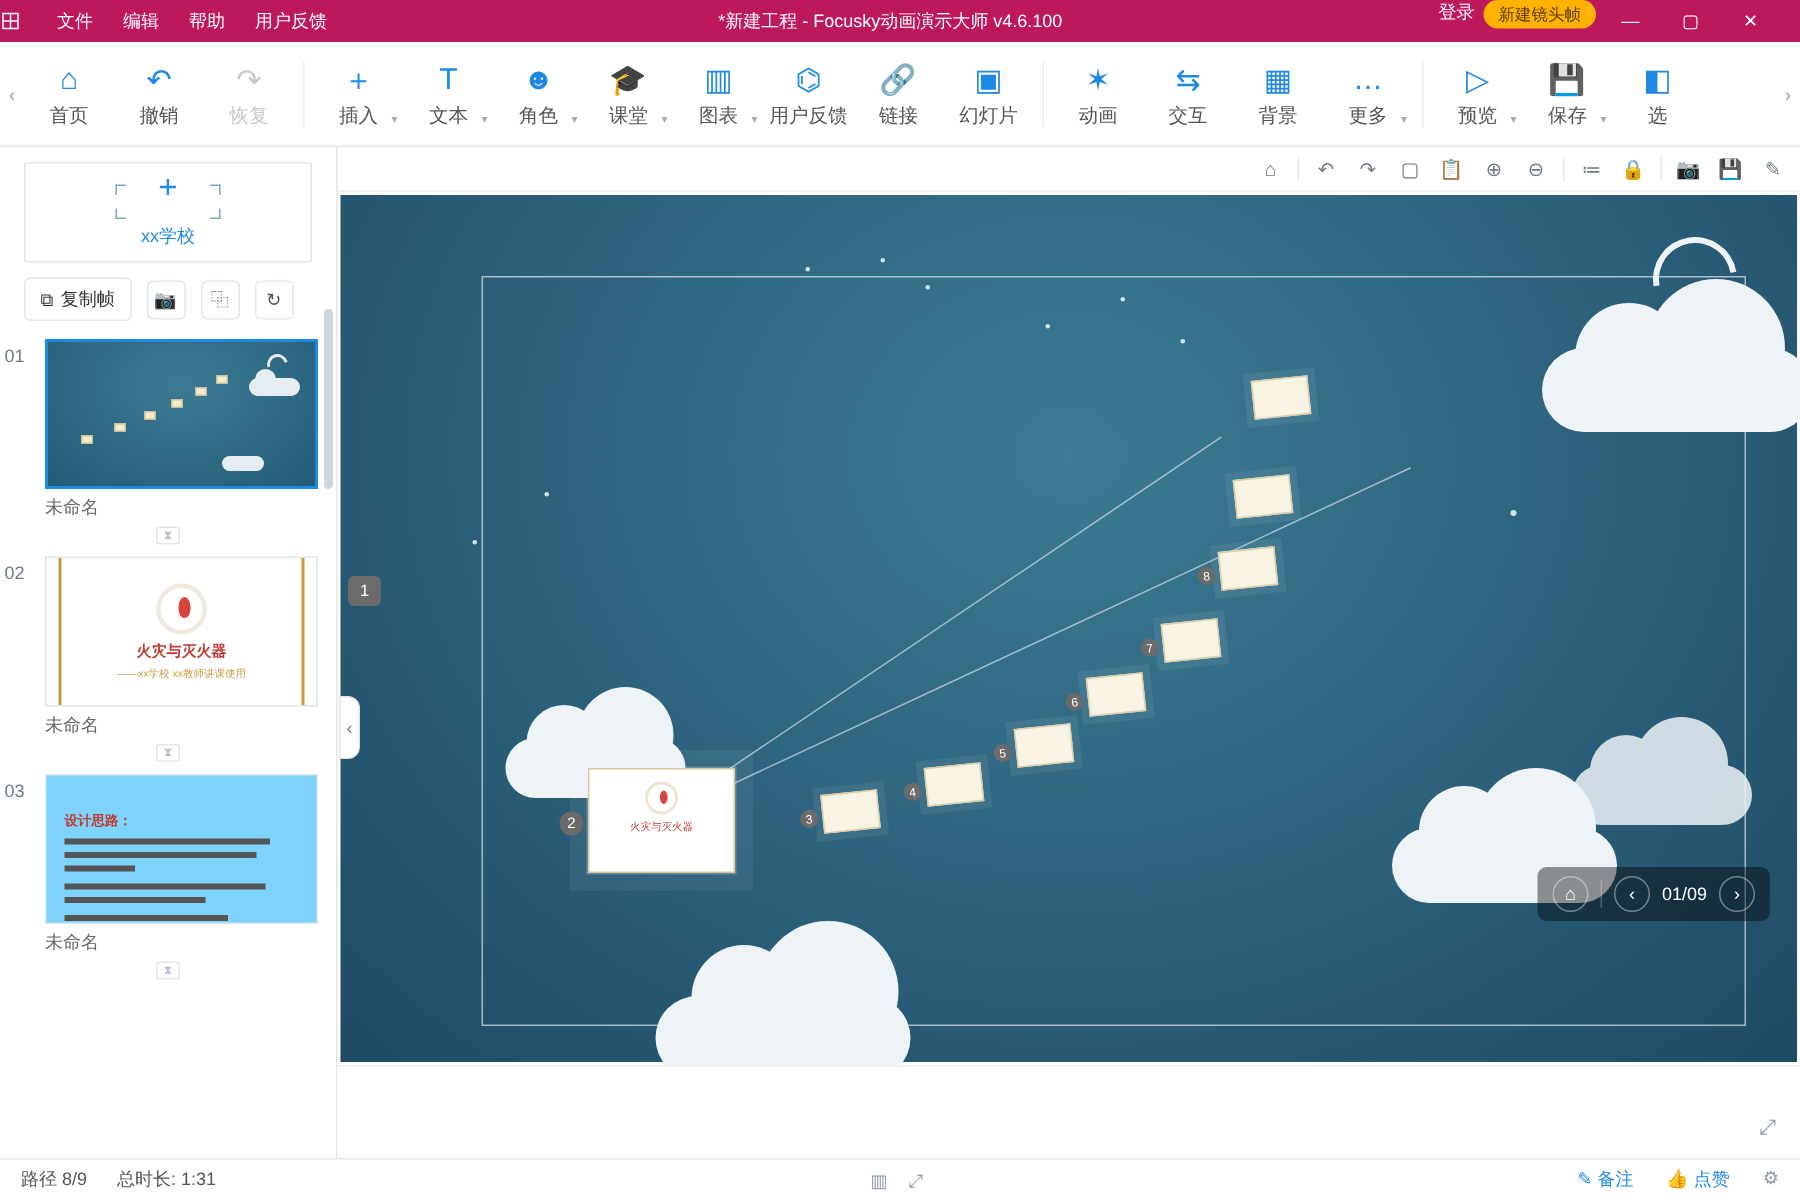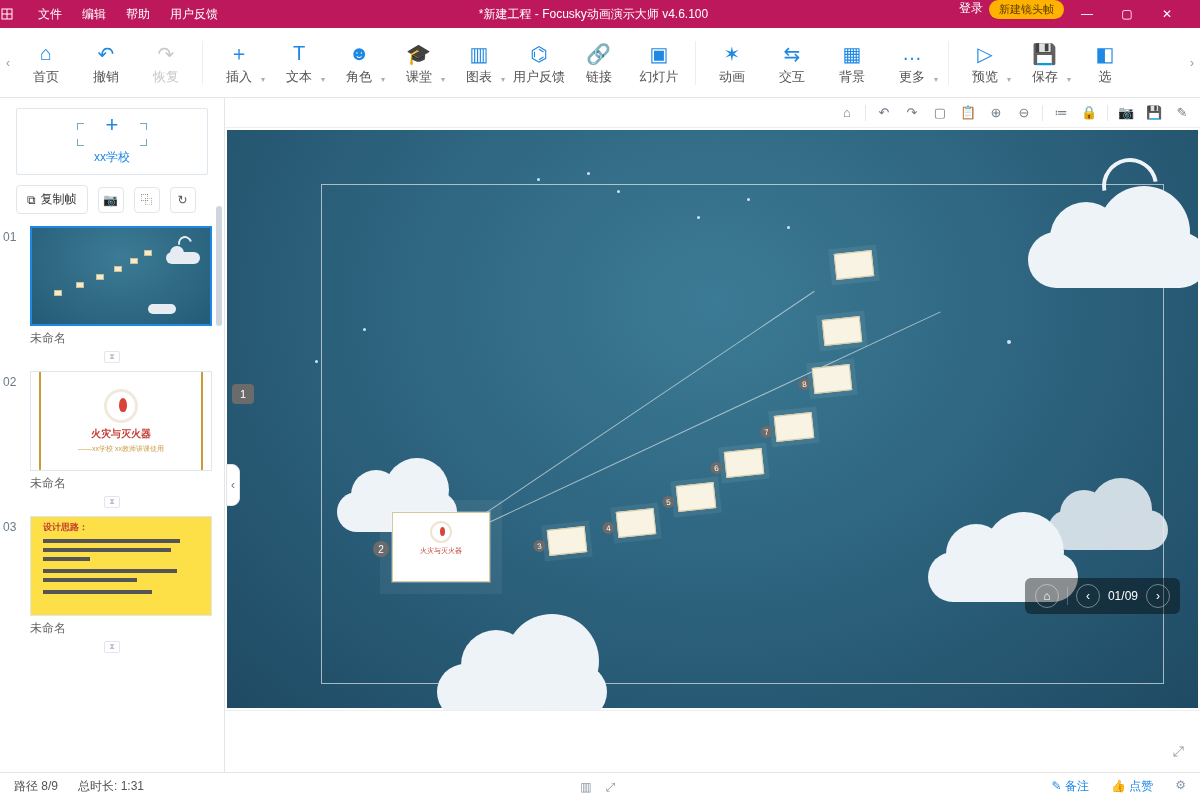--- a/index.html
+++ b/index.html
@@ -87,21 +87,21 @@
 .thumb.sky .mcloud::before{content:"";position:absolute;width:14px;height:14px;background:#e6edf2;border-radius:50%;left:4px;top:-6px}
 .thumb.sky .mcloud2{position:absolute;width:28px;height:10px;background:#e6edf2;border-radius:10px;right:34px;bottom:10px}
 .thumb.sky .dot{position:absolute;width:8px;height:6px;background:#f3ecd4;border:1px solid #cbbf93}
 .thumb.fire{background:#fff;display:flex;flex-direction:column;align-items:center;justify-content:center}
 .thumb.fire::before,.thumb.fire::after{content:"";position:absolute;width:2px;height:100%;background:#c99a3a}
 .thumb.fire::before{left:8px}.thumb.fire::after{right:8px}
 .thumb.fire .circle{width:34px;height:34px;border:3px solid #efeadd;border-radius:50%;position:relative}
 .thumb.fire .circle::after{content:"";position:absolute;width:8px;height:14px;background:#d9443a;border-radius:50% 50% 45% 45%;left:12px;top:6px}
 .thumb.fire .ft{color:#c23b32;font-size:10px;margin-top:4px;font-weight:700}
 .thumb.fire .fs{color:#caa04c;font-size:7px;margin-top:3px}
-.thumb.doc{background:#fde047;padding:4px 12px}
+.thumb.doc{background:#7dd3fc;padding:24px 12px}
 .thumb.doc .h{color:#c23b32;font-size:9px;font-weight:700}
 .thumb.doc .ln{height:4px;background:#555;margin-top:5px}
 svg{display:block}
 </style>
 </head>
 <body>
 
 <div class="titlebar">
   <div class="logo">
     <svg width="14" height="14" viewBox="0 0 14 14">

